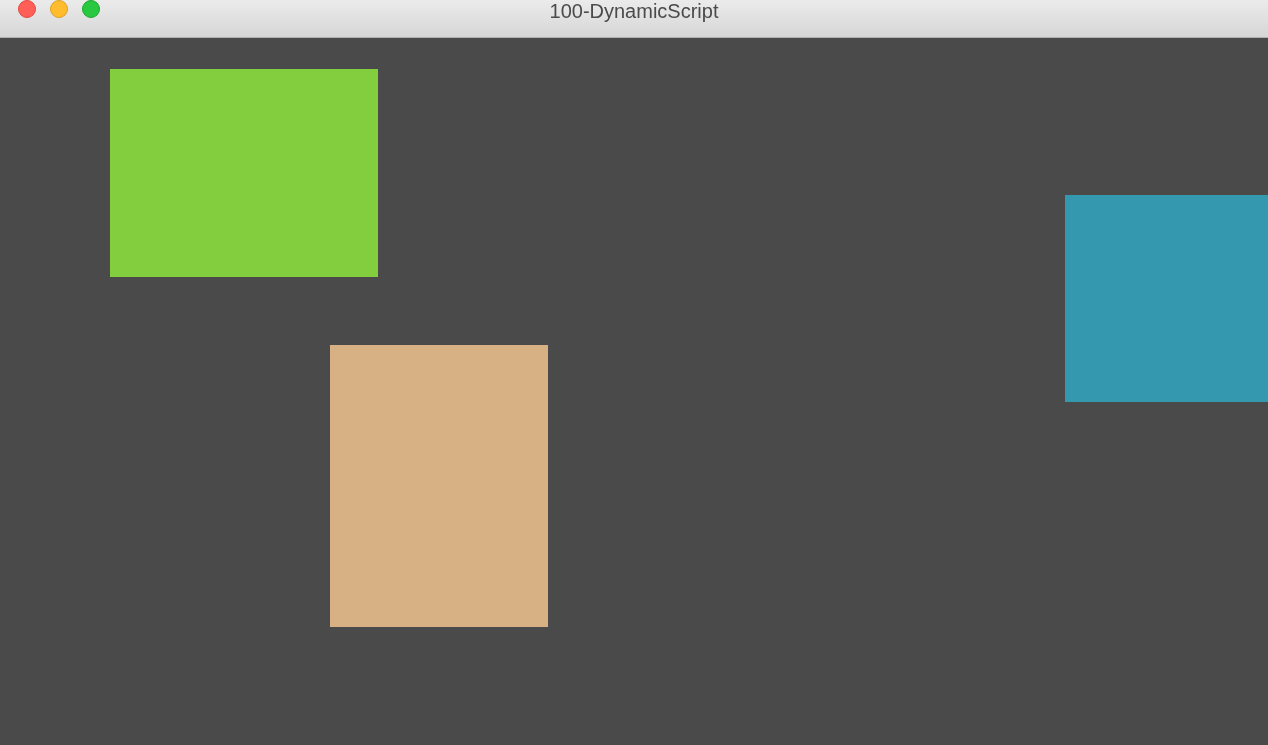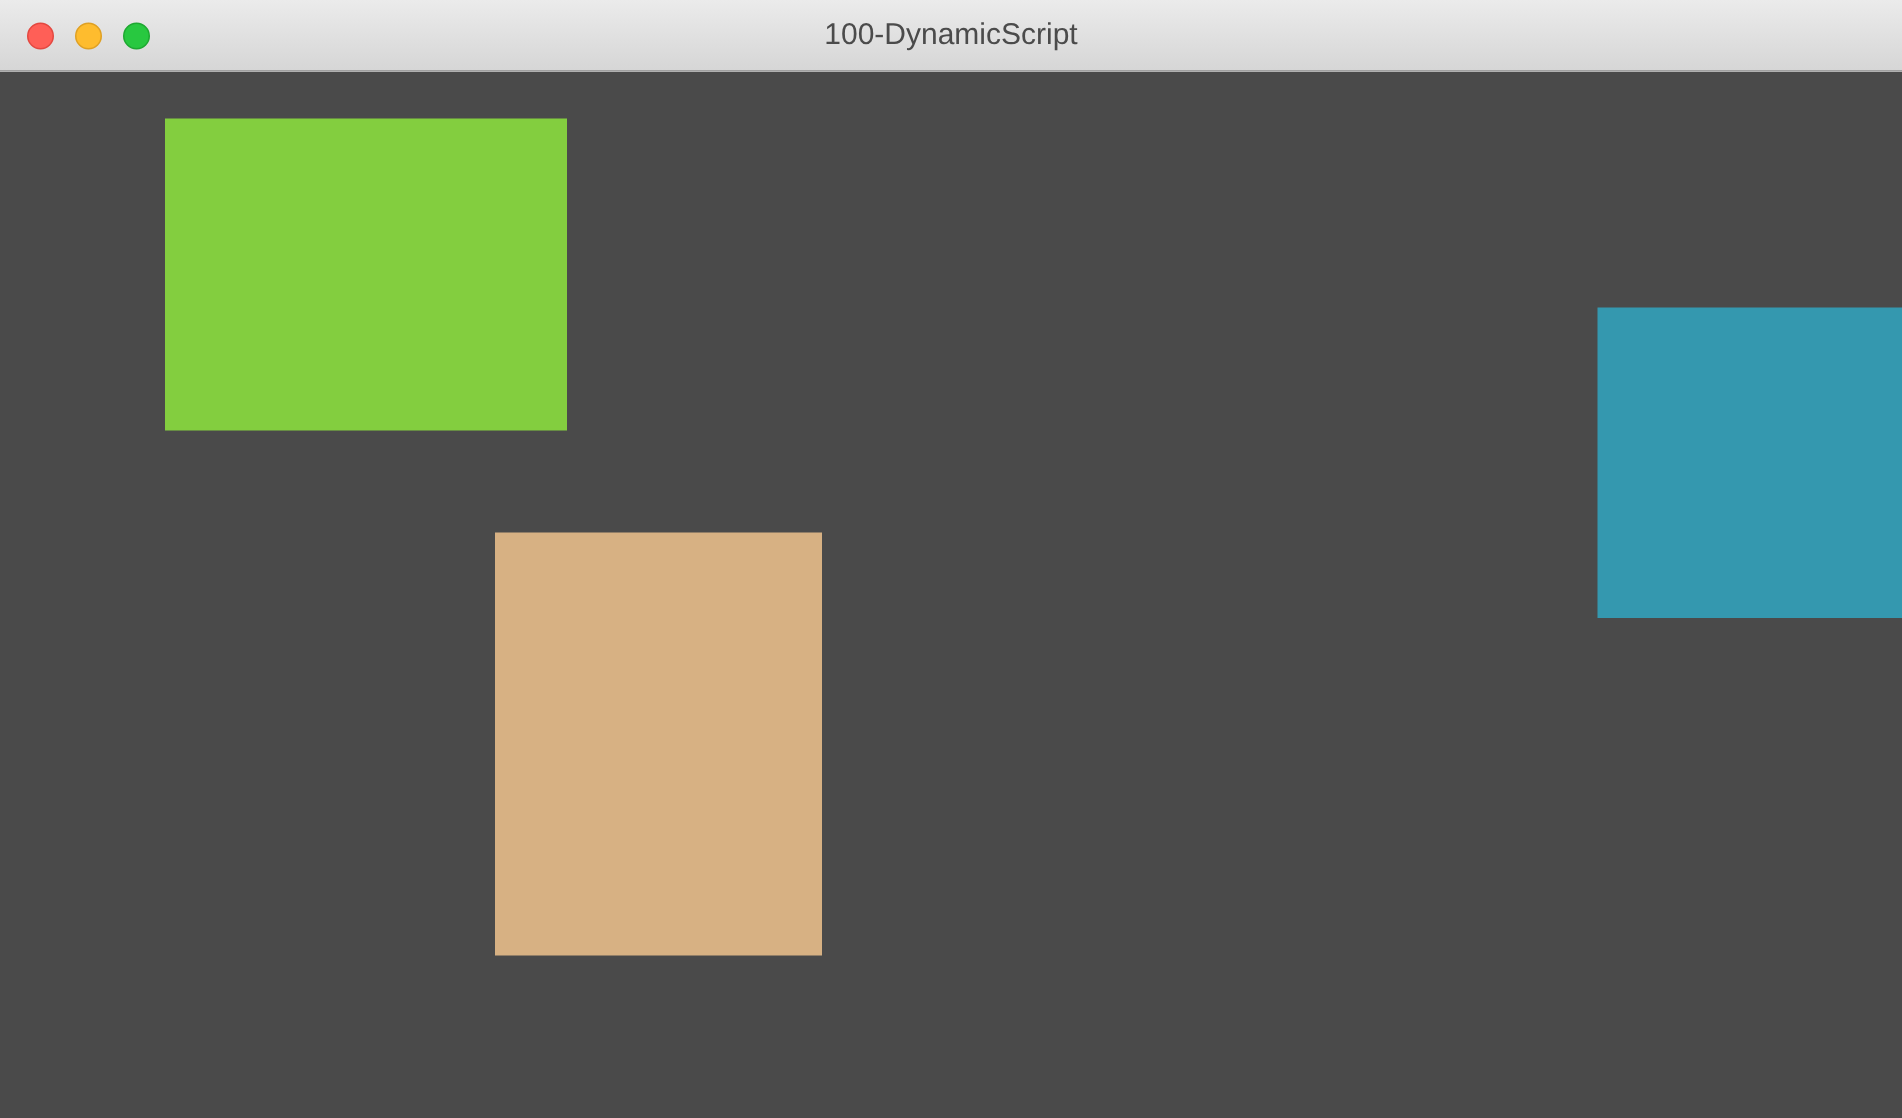--- a/index.html
+++ b/index.html
@@ -8,25 +8,25 @@
       box-sizing: border-box;
     }
     body {
       width: 1268px;
       height: 745px;
       overflow: hidden;
       font-family: -apple-system, BlinkMacSystemFont, "Segoe UI", Helvetica, Arial, sans-serif;
       background: #4a4a4a;
     }
     .titlebar {
-      height: 48px;
+      height: 38px;
       background: linear-gradient(to bottom, #ebebeb, #d6d6d6);
       border-bottom: 1px solid #b0b0b0;
       display: flex;
-      align-items: center;
+      align-items: flex-start;
       position: relative;
     }
     .traffic-lights {
       display: flex;
       align-items: center;
       gap: 14px;
       padding-left: 18px;
     }
     .traffic-light {
       width: 18px;

